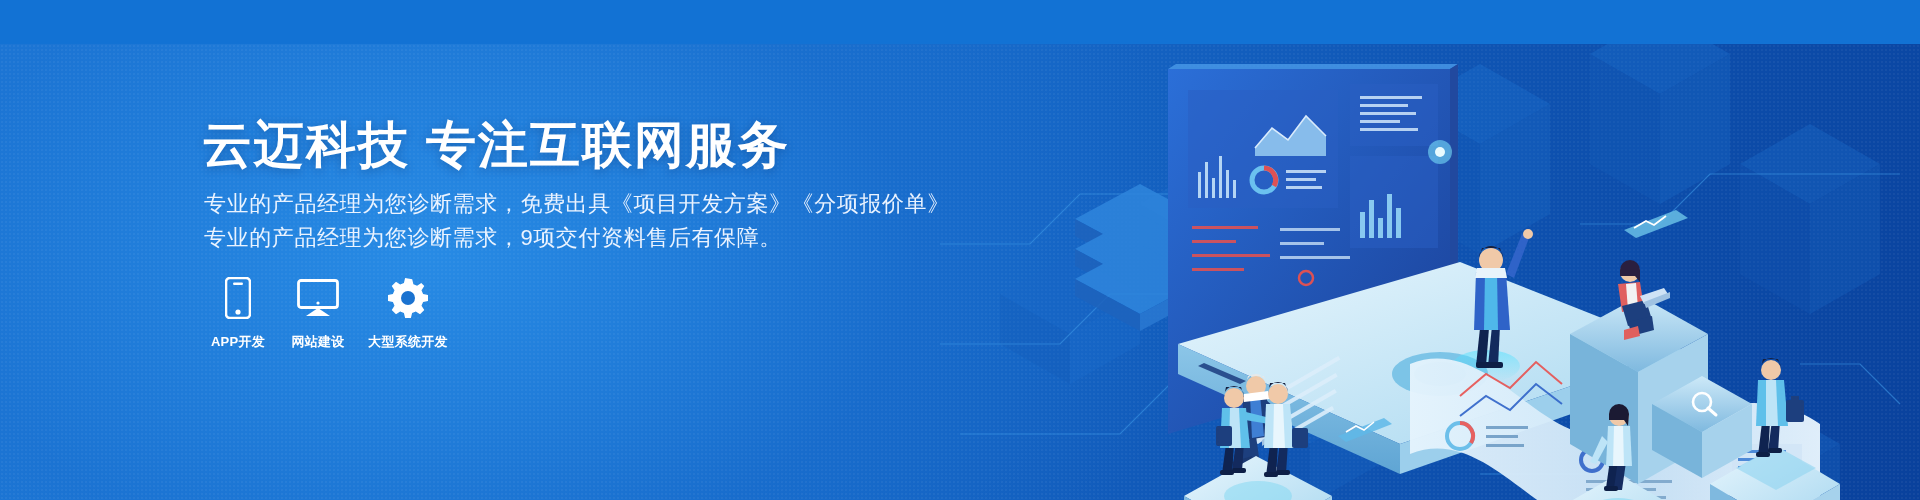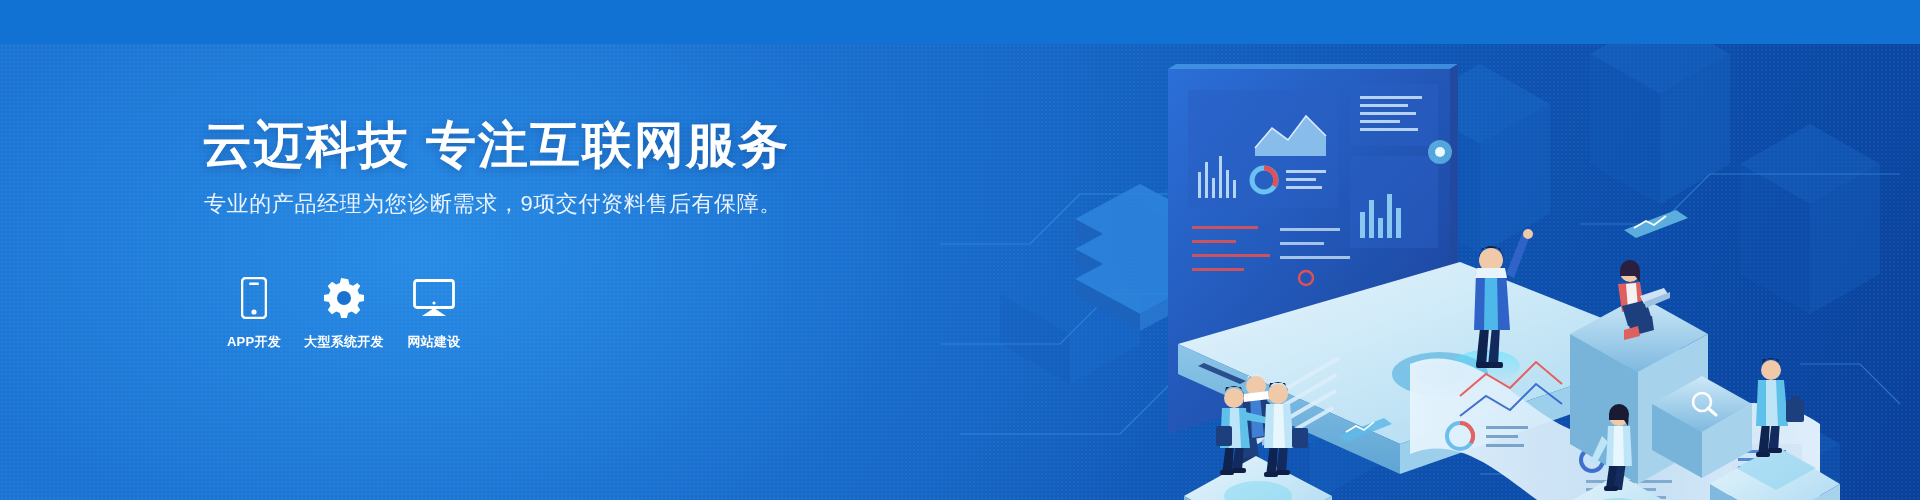--- a/index.html
+++ b/index.html
@@ -54,21 +54,21 @@
     color:#eaf3ff;
     line-height:34px;
     letter-spacing:0.6px;
     white-space:nowrap;
   }
   .subtitle div { white-space:nowrap; }
 
   
   .services {
     position:absolute;
-    top:232px; left:16px;
+    top:232px; left:0;
     display:flex;
     align-items:flex-start;
   }
   .service {
     width:72px;
     display:flex;
     flex-direction:column;
     align-items:center;
     margin-right:8px;
     cursor:pointer;
@@ -450,54 +450,55 @@
           <path d="M662,392 L650,418 L656,420 L668,398 Z" fill="#bde4f7"></path>
         </g>
       </g>
     </svg>
   </div>
 
   <div class="content">
     <div class="title">云迈科技 专注互联网服务</div>
 
     <div class="subtitle">
+      <div>专业的产品经理为您诊断需求，免费出具《项目开发方案》《分项报价单》</div>
       <div>专业的产品经理为您诊断需求，9项交付资料售后有保障。</div>
     </div>
 
     <div class="services">
 
       <div class="service">
         <span class="service-icon">
           <svg width="26" height="42" viewBox="0 0 26 42">
             <rect x="1" y="1" width="24" height="40" rx="4" fill="none" stroke="#ffffff" stroke-width="2.6"></rect>
             <rect x="8" y="5.5" width="10" height="2.4" rx="1.2" fill="#ffffff"></rect>
             <circle cx="13" cy="35" r="2.6" fill="#ffffff"></circle>
           </svg>
         </span>
         <span class="service-label">APP开发</span>
       </div>
 
 
 
-      <div class="service service-wide">
-        <span class="service-icon">
-          <svg width="40" height="40" viewBox="0 0 40 40">
-            <path d="M20,0.5 L24.2,1.2 L25.4,6.2 L29.1,7.8 L33.3,5 L36.3,8 L33.5,12.2 L35.1,15.9 L40,17.1 L40,22.9 L35.1,24.1 L33.5,27.8 L36.3,32 L32,36.3 L27.8,33.5 L24.1,35.1 L22.9,40 L17.1,40 L15.9,35.1 L12.2,33.5 L8,36.3 L3.7,32 L6.5,27.8 L4.9,24.1 L0,22.9 L0,17.1 L4.9,15.9 L6.5,12.2 L3.7,8 L8,3.7 L12.2,6.5 L15.9,4.9 L17.1,0 Z" fill="#ffffff"></path>
-            <circle cx="20" cy="20" r="7" fill="#1a72d0"></circle>
-          </svg>
-        </span>
-        <span class="service-label">大型系统开发</span>
-      </div>
-
       <div class="service">
         <span class="service-icon">
           <svg width="42" height="38" viewBox="0 0 42 38">
             <rect x="1.5" y="1.5" width="39" height="27" rx="2.5" fill="none" stroke="#ffffff" stroke-width="2.8"></rect>
             <circle cx="21" cy="24" r="1.6" fill="#ffffff"></circle>
             <polygon points="21,29 33,37 9,37" fill="#ffffff"></polygon>
           </svg>
         </span>
         <span class="service-label">网站建设</span>
       </div>
 
+      <div class="service service-wide">
+        <span class="service-icon">
+          <svg width="40" height="40" viewBox="0 0 40 40">
+            <path d="M20,0.5 L24.2,1.2 L25.4,6.2 L29.1,7.8 L33.3,5 L36.3,8 L33.5,12.2 L35.1,15.9 L40,17.1 L40,22.9 L35.1,24.1 L33.5,27.8 L36.3,32 L32,36.3 L27.8,33.5 L24.1,35.1 L22.9,40 L17.1,40 L15.9,35.1 L12.2,33.5 L8,36.3 L3.7,32 L6.5,27.8 L4.9,24.1 L0,22.9 L0,17.1 L4.9,15.9 L6.5,12.2 L3.7,8 L8,3.7 L12.2,6.5 L15.9,4.9 L17.1,0 Z" fill="#ffffff"></path>
+            <circle cx="20" cy="20" r="7" fill="#1a72d0"></circle>
+          </svg>
+        </span>
+        <span class="service-label">大型系统开发</span>
+      </div>
+
     </div>
   </div>
 </div>
 
 </body></html>

